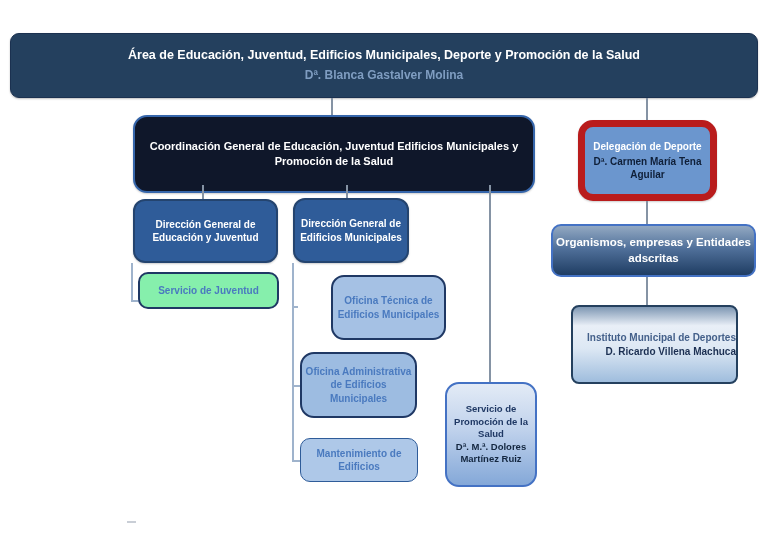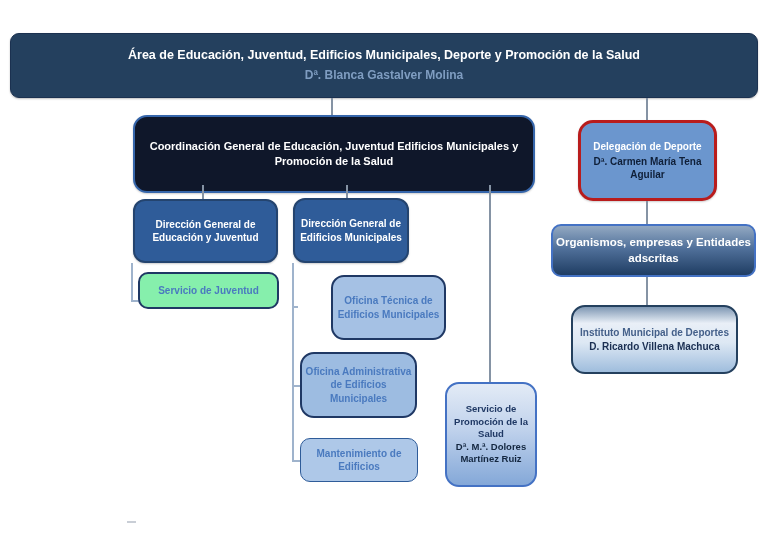--- a/index.html
+++ b/index.html
@@ -25,21 +25,21 @@
   #banner .t2{color:#7f9dc1;font-size:12px;margin-top:4px;}
 
   
   #coordination{
     left:133px;top:115px;width:402px;height:78px;
     background:#0f172a;border:2.5px solid #3666ab;border-radius:14px;
     color:#ffffff;font-size:11px;box-shadow:0 1px 2px rgba(0,0,0,.2);
   }
   #delegacion{
     left:578px;top:120px;width:139px;height:81px;
-    background:#6b96ce;border:3px solid #b91c1c;border-radius:15px;
+    background:#6b96ce;border:7px solid #b91c1c;border-radius:15px;
     font-size:10px;box-shadow:0 1px 2px rgba(0,0,0,.2);
   }
   #delegacion .t1{color:#ffffff;}
   #delegacion .t2{color:#0f1f38;margin-top:2px;}
 
   
   .dark{
     background:#2f5c99;border:2px solid #24446f;border-radius:12px;
     color:#ffffff;font-size:10px;box-shadow:0 1px 2px rgba(0,0,0,.2);
   }
@@ -66,23 +66,23 @@
   #servicio-promocion .t2{color:#13263f;}
 
   
   #organismos{
     left:551px;top:224px;width:205px;height:53px;
     background:linear-gradient(180deg,#93a9c2 0%,#51719b 45%,#1f3d63 100%);
     border:2px solid #4472c4;border-radius:10px;
     color:#ffffff;font-size:11.5px;
   }
   #instituto{
-    left:571px;top:305px;width:167px;height:69px;
+    left:571px;top:305px;width:167px;height:79px;
     background:linear-gradient(180deg,#7e97b3 0%,#e9eff7 25%,#dde8f4 55%,#9fbddd 100%);
-    border:2px solid #24405e;border-radius:14px;font-size:10px;
+    border:2px solid #24405e;border-radius:8px;font-size:10px;align-items:flex-end;
   }
   #instituto .t1{color:#44608a;}
   #instituto .t2{color:#1b2f52;margin-top:1px;}
 
   #corner-dash{position:absolute;left:127px;top:521px;width:9px;height:2px;background:#c9ced6;}
 </style>
 </head>
 <body>
 
 <div id="canvas">

